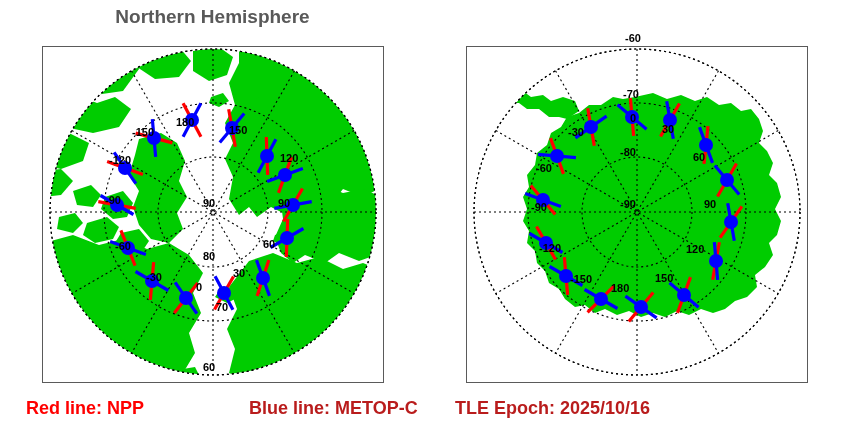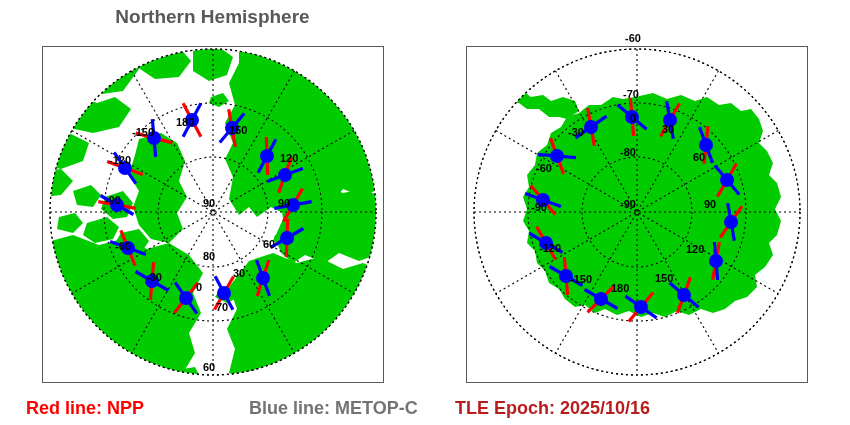--- a/index.html
+++ b/index.html
@@ -13,21 +13,21 @@
   .frame{position:absolute;border:1px solid #5a5a5a;background:#ffffff;box-sizing:border-box;}
 
   .mapwrap{position:absolute;overflow:hidden;}
   svg.map{display:block;}
 
   .lbl{position:absolute;font-family:"Liberation Sans",sans-serif;font-weight:bold;
        font-size:11px;color:#000;white-space:nowrap;line-height:1;}
 
   .legend{position:absolute;font-family:"Liberation Sans",sans-serif;font-weight:bold;font-size:18px;}
   #lg-npp{left:26px;top:398px;color:#ff0000;}
-  #lg-metop{left:249px;top:398px;color:#737373;}
+  #lg-metop{left:249px;top:398px;color:#b91c1c;}
   #lg-epoch{left:455px;top:398px;color:#b91c1c;}
 </style>
 </head>
 <body>
 
 <div id="root">
 
   <div class="panel" id="panel-north" style="left:0;width:425px;">
     <div class="panel-title">Northern Hemisphere</div>
     <div class="frame" id="frame-n" style="left:42px;top:46px;width:342px;height:337px;"></div>

